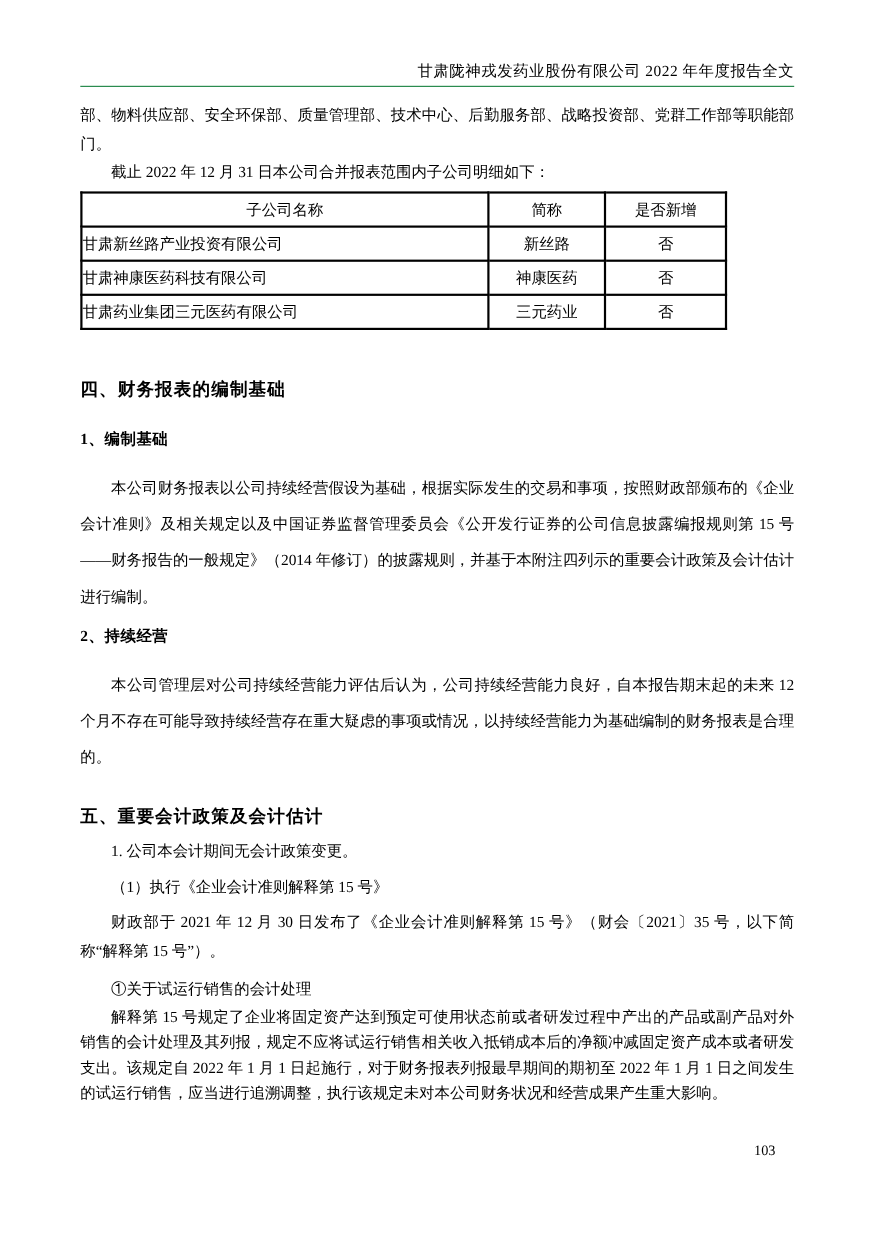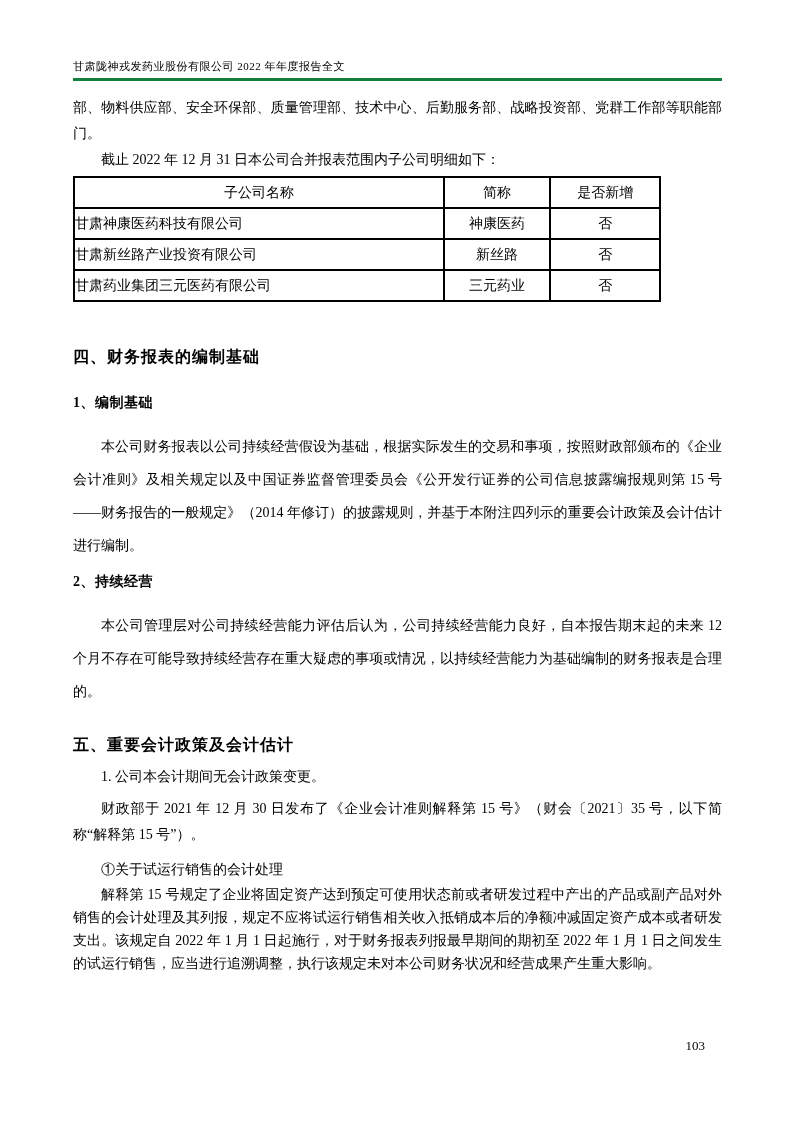--- a/index.html
+++ b/index.html
@@ -10,25 +10,25 @@
     color: #000000;
     font-family: "Liberation Serif", "DejaVu Serif", serif;
   }
   .page {
     position: relative;
     width: 793px; height: 1122px;
     padding: 58px 71px 0 73px;
     overflow: hidden;
   }
   .doc-header {
-    text-align: left;
-    font-size: 11px;
+    text-align: right;
+    font-size: 14px;
     line-height: 16px;
     padding-bottom: 4px;
-    border-bottom: 3px solid #15803d;
+    border-bottom: 1px solid #15803d;
     letter-spacing: 0.5px;
   }
   .body-text {
     font-size: 14px;
     text-align: justify;
   }
   .p-continued {
     margin: 14px 0 0 0;
     line-height: 26px;
   }
@@ -119,27 +119,27 @@
   <table class="sub-table">
     <thead>
       <tr>
         <th class="col-name">子公司名称</th>
         <th class="col-short">简称</th>
         <th class="col-new">是否新增</th>
       </tr>
     </thead>
     <tbody>
       <tr>
-        <td class="cell-left">甘肃神康医药科技有限公司</td>
-        <td class="cell-center">神康医药</td>
+        <td class="cell-left">甘肃新丝路产业投资有限公司</td>
+        <td class="cell-center">新丝路</td>
         <td class="cell-center">否</td>
       </tr>
       <tr>
-        <td class="cell-left">甘肃新丝路产业投资有限公司</td>
-        <td class="cell-center">新丝路</td>
+        <td class="cell-left">甘肃神康医药科技有限公司</td>
+        <td class="cell-center">神康医药</td>
         <td class="cell-center">否</td>
       </tr>
       <tr>
         <td class="cell-left">甘肃药业集团三元医药有限公司</td>
         <td class="cell-center">三元药业</td>
         <td class="cell-center">否</td>
       </tr>
     </tbody>
   </table>
 
@@ -151,20 +151,21 @@
 
   <h3 class="sub-title sub-title-2">2、持续经营</h3>
 
   <p class="body-text p-wide">本公司管理层对公司持续经营能力评估后认为，公司持续经营能力良好，自本报告期末起的未来 12 个月不存在可能导致持续经营存在重大疑虑的事项或情况，以持续经营能力为基础编制的财务报表是合理的。</p>
 
   <h2 class="sec-title sec-title-5">五、重要会计政策及会计估计</h2>
 
 
   <p class="body-text p-item">1. 公司本会计期间无会计政策变更。</p>
 
+  <p class="body-text p-item">（1）执行《企业会计准则解释第 15 号》</p>
 
   <p class="body-text p-tight">财政部于 2021 年 12 月 30 日发布了《企业会计准则解释第 15 号》（财会〔2021〕35 号，以下简称“解释第 15 号”）。</p>
 
   <p class="body-text p-item">①关于试运行销售的会计处理</p>
 
   <p class="body-text p-final">解释第 15 号规定了企业将固定资产达到预定可使用状态前或者研发过程中产出的产品或副产品对外销售的会计处理及其列报，规定不应将试运行销售相关收入抵销成本后的净额冲减固定资产成本或者研发支出。该规定自 2022 年 1 月 1 日起施行，对于财务报表列报最早期间的期初至 2022 年 1 月 1 日之间发生的试运行销售，应当进行追溯调整，执行该规定未对本公司财务状况和经营成果产生重大影响。</p>
 
   <div class="page-number">103</div>
 
 </div>

